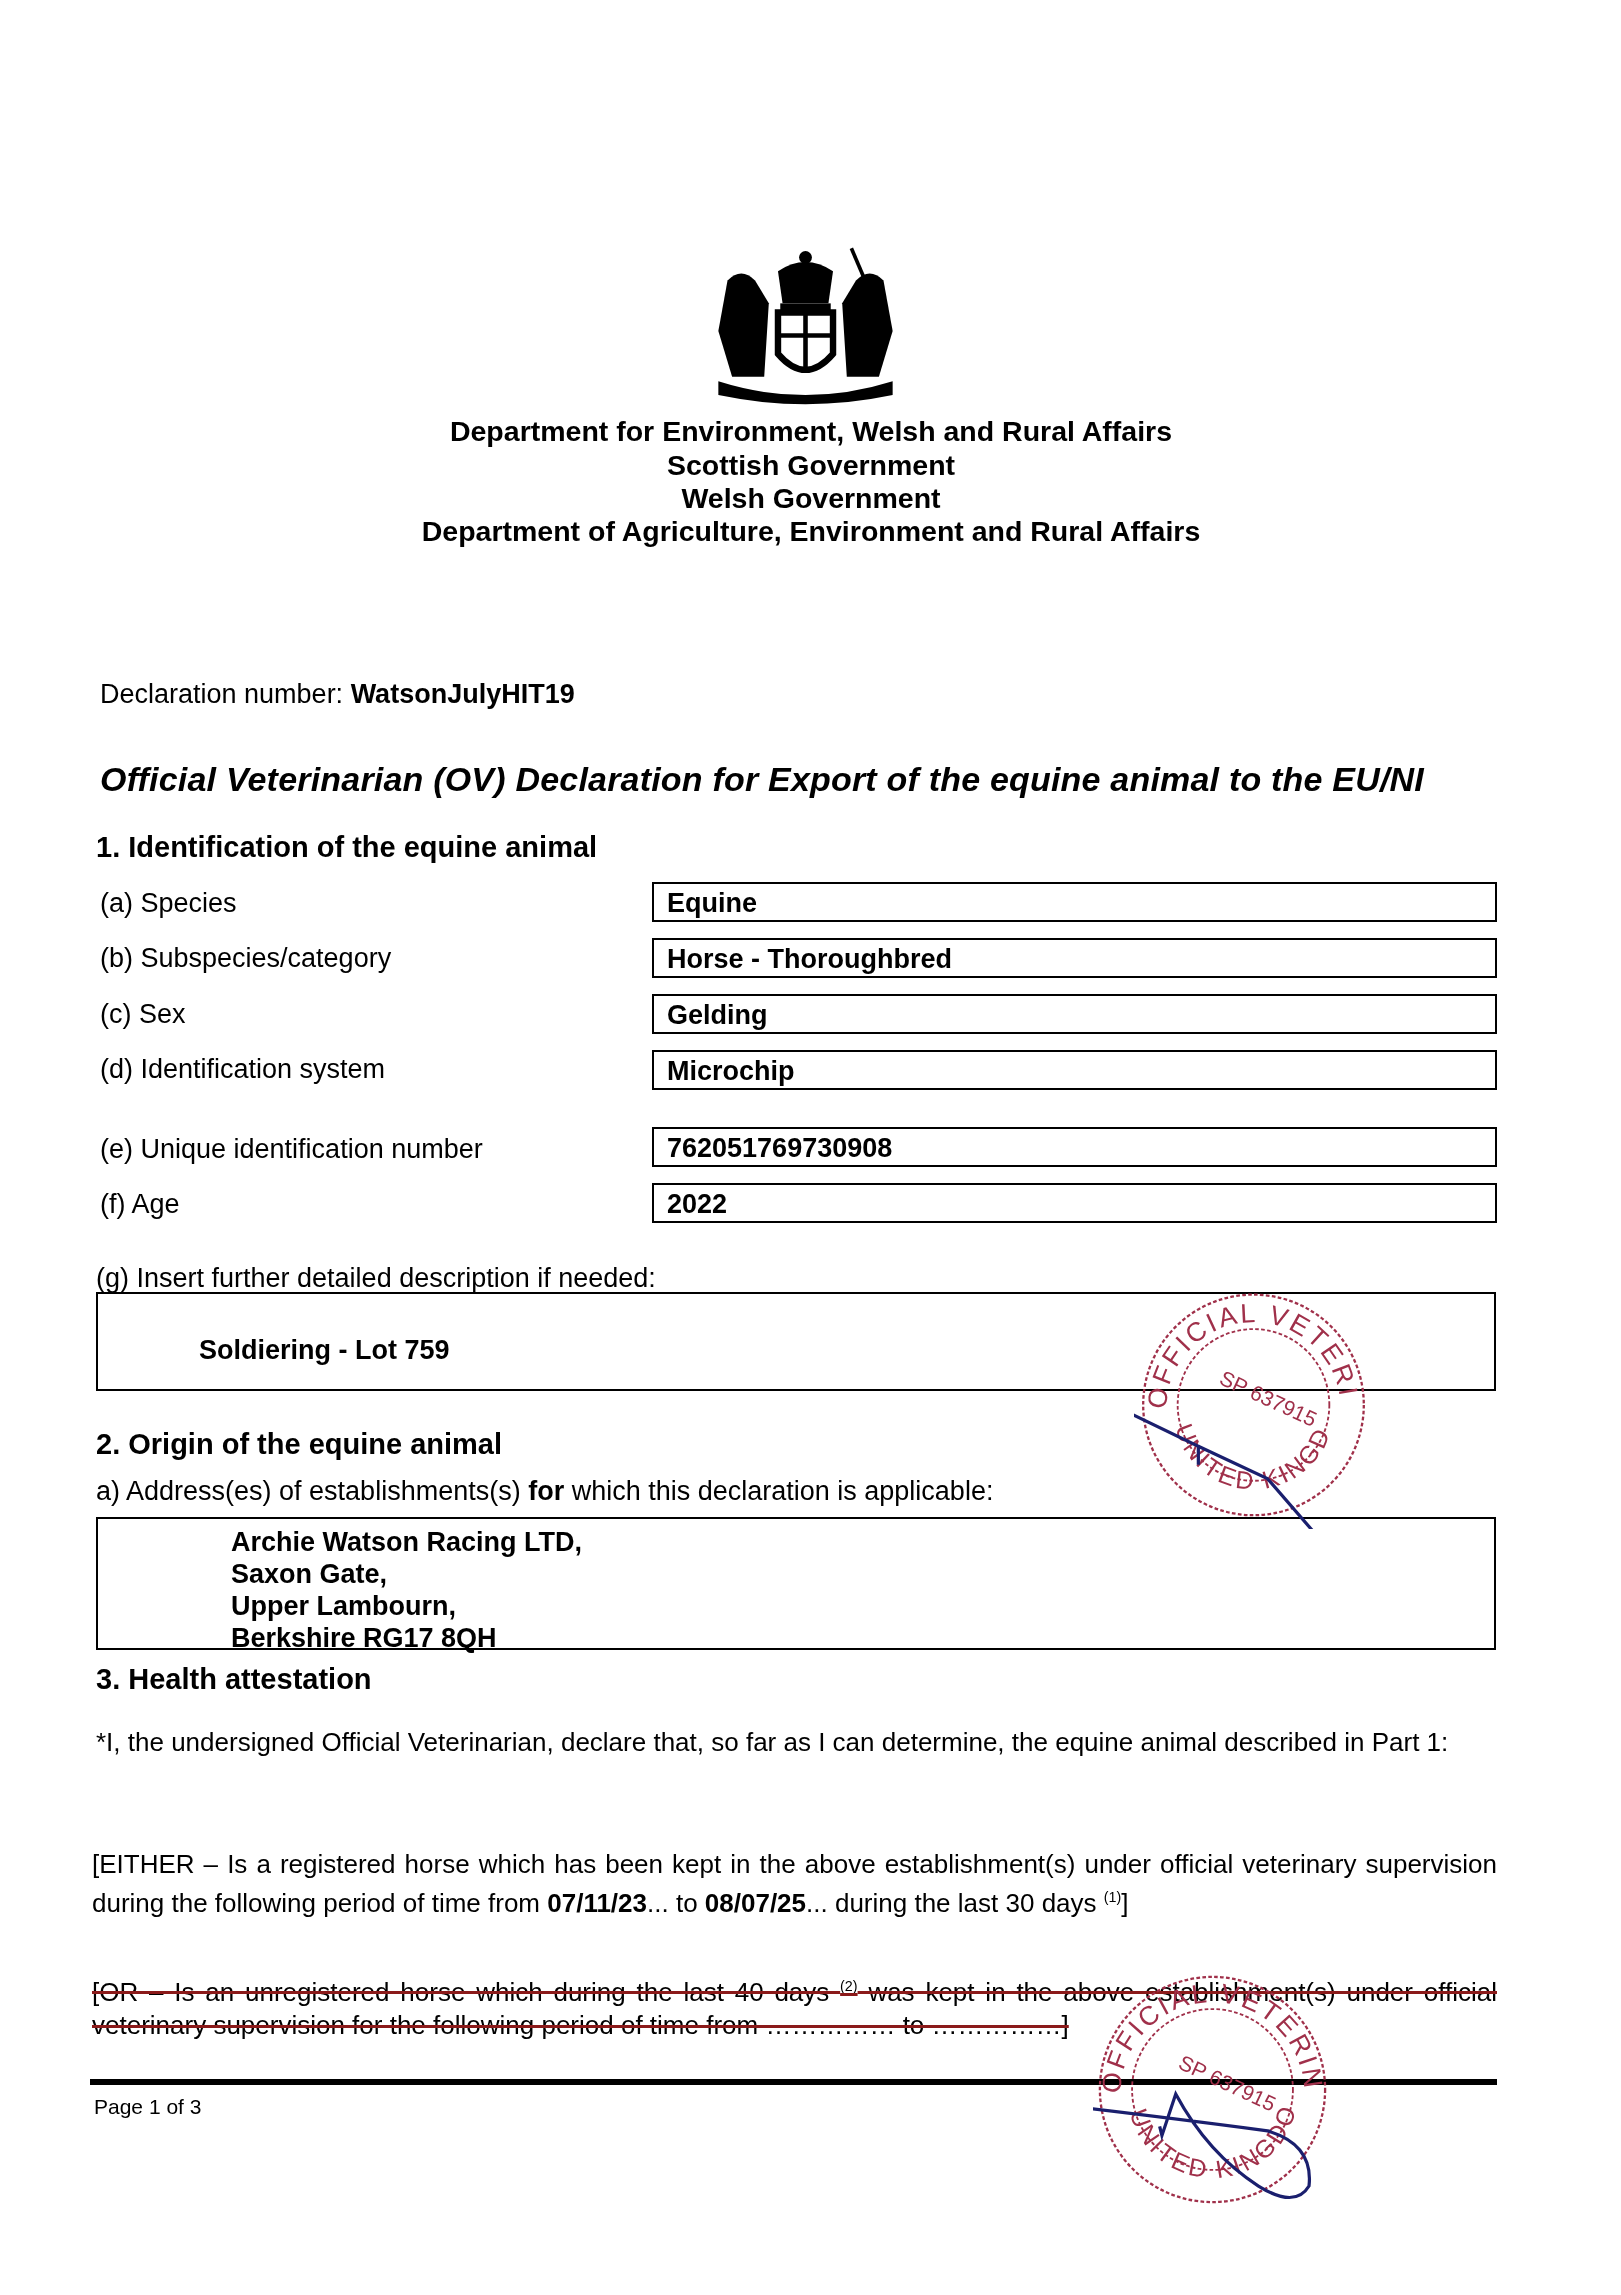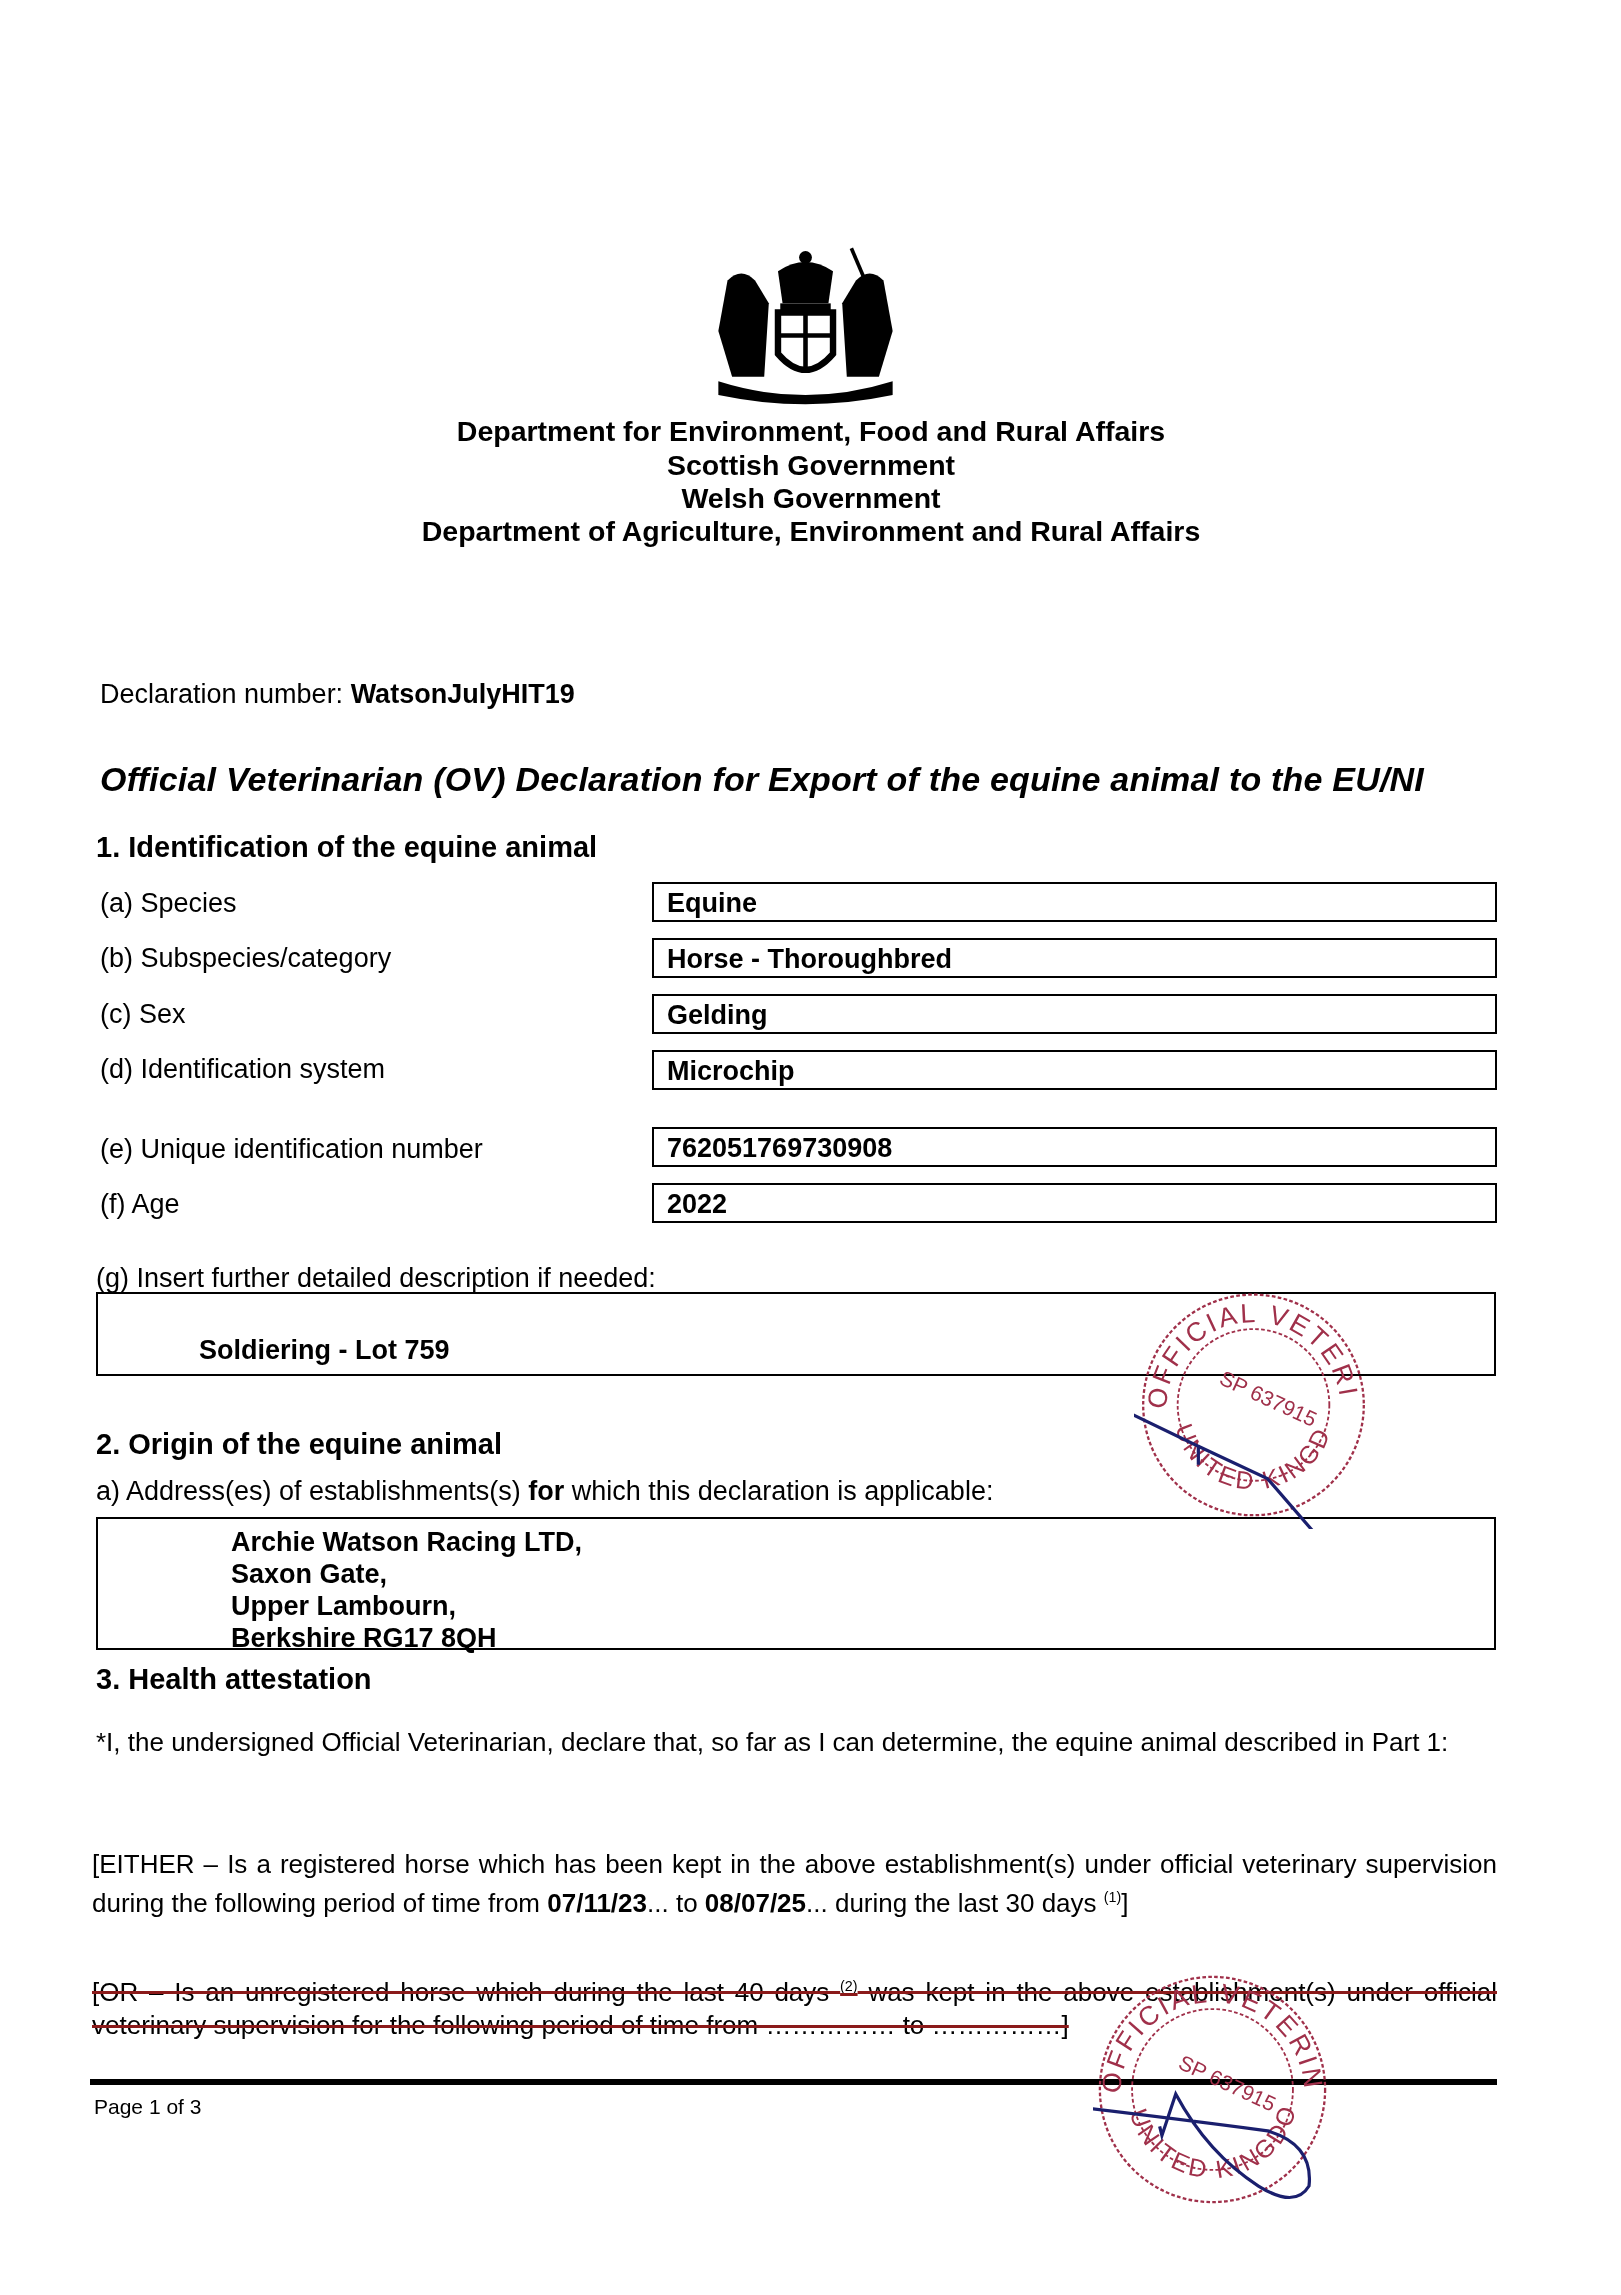--- a/index.html
+++ b/index.html
@@ -43,21 +43,21 @@
       <line x1="230" y1="160" x2="230" y2="290" stroke="#000" stroke-width="10"></line>
       <line x1="170" y1="210" x2="290" y2="210" stroke="#000" stroke-width="10"></line>
       <path d="M60 90 Q90 60 120 90 L150 140 L140 300 L70 300 L40 200 Z"></path>
       <path d="M400 90 Q370 60 340 90 L310 140 L320 300 L390 300 L420 200 Z"></path>
       <line x1="360" y1="90" x2="330" y2="20" stroke="#000" stroke-width="8"></line>
       <path d="M40 310 Q230 370 420 310 L420 340 Q230 380 40 340 Z"></path>
     </g>
   </svg>
 </div>
 
-<div class="abs dept" style="top:415px;">Department for Environment, Food and Rural Affairs</div>
+<div class="abs dept" style="top:415px;">Department for Environment, Welsh and Rural Affairs</div>
 <div class="abs dept" style="top:449px;">Scottish Government</div>
 <div class="abs dept" style="top:482px;">Welsh Government</div>
 <div class="abs dept" style="top:515px;">Department of Agriculture, Environment and Rural Affairs</div>
 
 <div class="abs declno">
   <span>Declaration number:</span>
   <b>WatsonJulyHIT19</b>
 </div>
 
 <div class="abs title">Official Veterinarian (OV) Declaration for Export of the equine animal to the EU/NI</div>
@@ -76,21 +76,21 @@
 <div class="abs label" style="top:1054px;">(d) Identification system</div>
 <div class="abs field" style="top:1050px;">Microchip</div>
 
 <div class="abs label" style="top:1134px;">(e) Unique identification number</div>
 <div class="abs field" style="top:1127px;">762051769730908</div>
 
 <div class="abs label" style="top:1189px;">(f) Age</div>
 <div class="abs field" style="top:1183px;">2022</div>
 
 <div class="abs label" style="top:1263px; left:96px;">(g) Insert further detailed description if needed:</div>
-<div class="abs wide-box" style="top:1292px; height:84px;">
+<div class="abs wide-box" style="top:1292px; height:99px;">
   <span class="desc-text">Soldiering  - Lot 759</span>
 </div>
 
 <div class="abs sechead" style="top:1428px;">2. Origin of the equine animal</div>
 <div class="abs label" style="top:1476px; left:96px;">
   <span>a) Address(es) of establishments(s) </span><b>for</b><span> which this declaration is applicable:</span>
 </div>
 <div class="abs wide-box" style="top:1517px; height:133px;">
   <div class="addr">
     <div>Archie Watson Racing LTD,</div>

